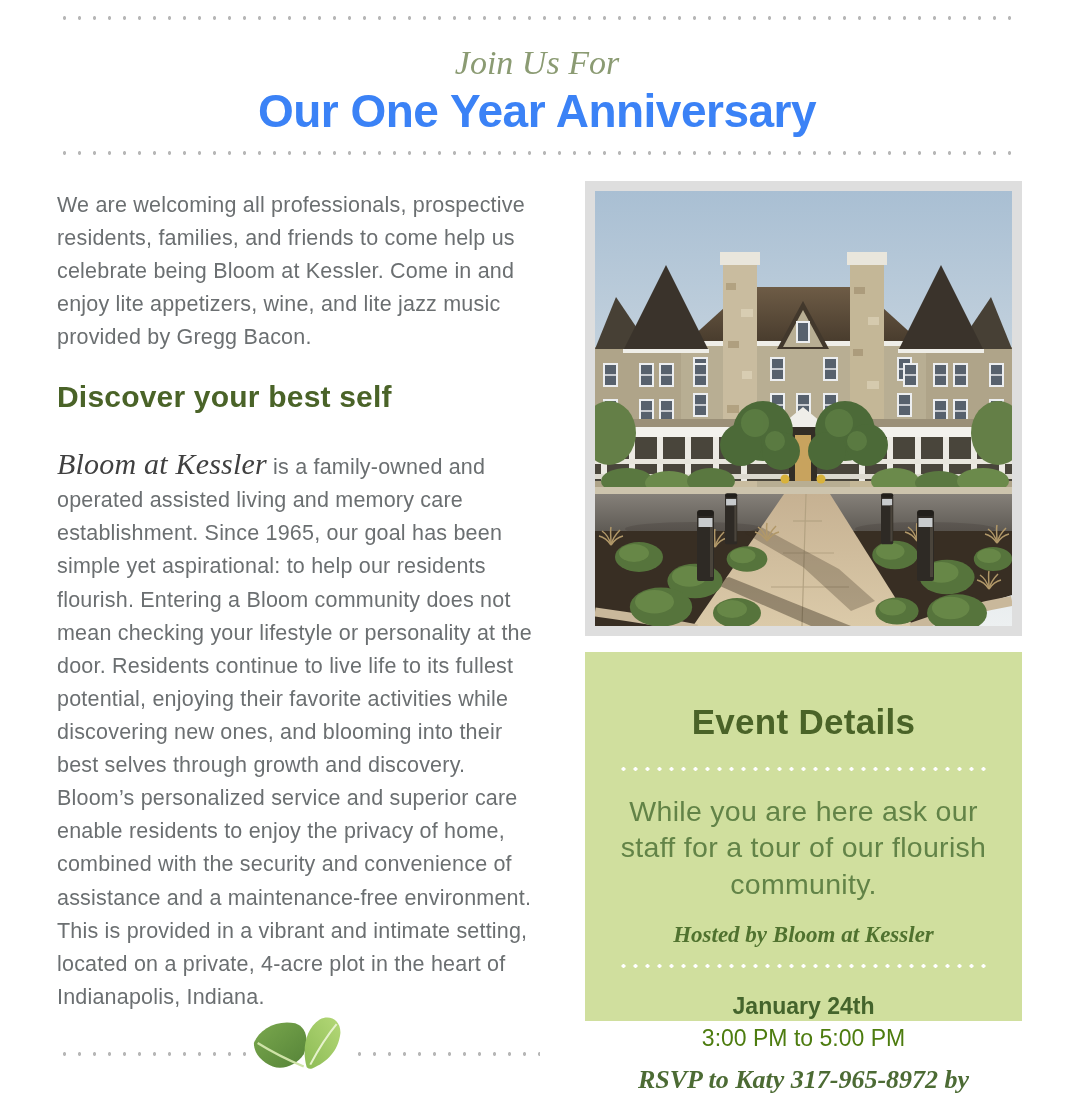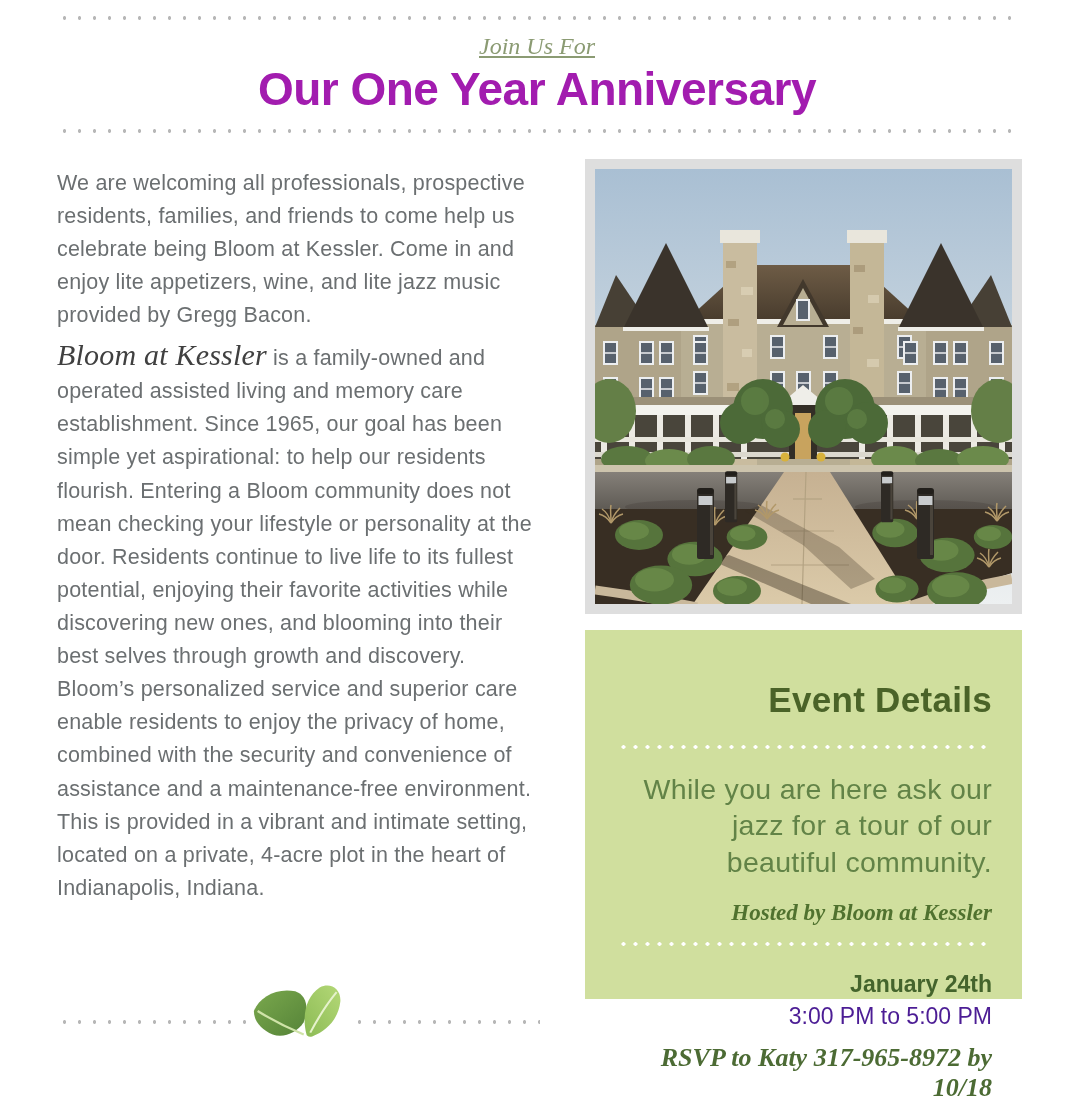--- a/index.html
+++ b/index.html
@@ -20,33 +20,32 @@
     background-size:12px 4px;
     background-repeat:repeat-x;
     background-position:center;
   }
 
   .top-rule { margin:16px 52px 0 57px; }
   .sub-rule { margin:14px 52px 0 57px; }
 
   header { text-align:center; }
   .kicker {
-    margin-top:13px;
+    margin-top:24px;
     font-family:"Liberation Serif", serif;
     font-style:italic;
-    font-size:24px;
+    font-size:34px;
     color:#8b9b73;
-    text-decoration:underline;
   }
   .title {
     margin-top:4px;
     font-size:46px;
     font-weight:bold;
     letter-spacing:-0.5px;
-    color:#a21caf;
+    color:#3b82f6;
     line-height:1.1;
   }
 
   .columns {
     margin:0 52px 0 57px;
     padding-top:26px;
     display:flex;
     gap:45px;
     height:919px;
   }
@@ -92,21 +91,21 @@
     width:437px; height:455px;
     background:#dedede;
     padding:10px;
   }
   .photo-frame svg { width:417px; height:435px; display:block; }
 
   .event-card {
     margin-top:16px;
     width:437px; height:369px;
     background:#d0df9e;
-    text-align:right;
+    text-align:center;
     padding:50px 30px 16px;
   }
   .event-title {
     font-size:35px;
     font-weight:bold;
     color:#4a6328;
     letter-spacing:0.3px;
   }
   .card-rule-1 { margin:25px 2px 22px; }
   .card-rule-2 { margin:16px 2px 25px; }
@@ -118,21 +117,21 @@
   }
   .hosted {
     margin-top:20px;
     font-family:"Liberation Serif", serif;
     font-style:italic;
     font-size:23px;
     font-weight:600;
     color:#50722f;
   }
   .event-date { font-size:23px; font-weight:bold; color:#44642c; }
-  .event-time { font-size:23px; color:#4c1d95; margin-top:5px; }
+  .event-time { font-size:23px; color:#4d7c0f; margin-top:5px; }
   .rsvp {
     margin-top:13px;
     font-family:"Liberation Serif", serif;
     font-style:italic;
     font-size:26px;
     font-weight:600;
     color:#4c6b34;
   }
 </style>
 </head>
@@ -146,20 +145,21 @@
     <div class="kicker">Join Us For</div>
     <div class="title">Our One Year Anniversary</div>
   </header>
 
   <div class="dots-gray sub-rule"></div>
 
   <main class="columns">
 
     <section class="left-col">
       <p class="intro">We are welcoming all professionals, prospective residents, families, and friends to come help us celebrate being Bloom at Kessler. Come in and enjoy lite appetizers, wine, and lite jazz music provided by Gregg Bacon.</p>
+      <h2 class="left-heading">Discover your best self</h2>
       <p class="about"><span class="brand">Bloom at Kessler</span><span> is a family-owned and operated assisted living and memory care establishment. Since 1965, our goal has been simple yet aspirational: to help our residents flourish. Entering a Bloom community does not mean checking your lifestyle or personality at the door. Residents continue to live life to its fullest potential, enjoying their favorite activities while discovering new ones, and blooming into their best selves through growth and discovery. Bloom’s personalized service and superior care enable residents to enjoy the privacy of home, combined with the security and convenience of assistance and a maintenance-free environment. This is provided in a vibrant and intimate setting, located on a private, 4-acre plot in the heart of Indianapolis, Indiana.</span></p>
 
       <div class="bottom-deco">
         <div class="dots-gray seg"></div>
         <div class="leaf-wrap">
           <svg viewBox="0 0 100 60" aria-hidden="true">
             <defs>
               <linearGradient id="lg1" x1="0" y1="0" x2="1" y2="1">
                 <stop offset="0" stop-color="#7aa84d"></stop>
                   <stop offset="1" stop-color="#558338"></stop>
@@ -376,21 +376,21 @@
           <use href="#bollard" transform="translate(130,300) scale(0.72)"></use>
           <use href="#bollard" transform="translate(286,300) scale(0.72)"></use>
           <use href="#bollard" x="102" y="316"></use>
           <use href="#bollard" x="322" y="316"></use>
         </svg>
       </figure>
 
       <div class="event-card">
         <div class="event-title">Event Details</div>
         <div class="dots-white card-rule-1"></div>
-        <p class="tour">While you are here ask our jazz for a tour of our beautiful community.</p>
+        <p class="tour">While you are here ask our staff for a tour of our flourish community.</p>
         <p class="hosted">Hosted by Bloom at Kessler</p>
         <div class="dots-white card-rule-2"></div>
         <div class="event-date">January 24th</div>
         <div class="event-time">3:00 PM to 5:00 PM</div>
         <div class="rsvp">RSVP to Katy 317-965-8972 by 10/18</div>
       </div>
 
     </aside>
   </main>
 </div>

